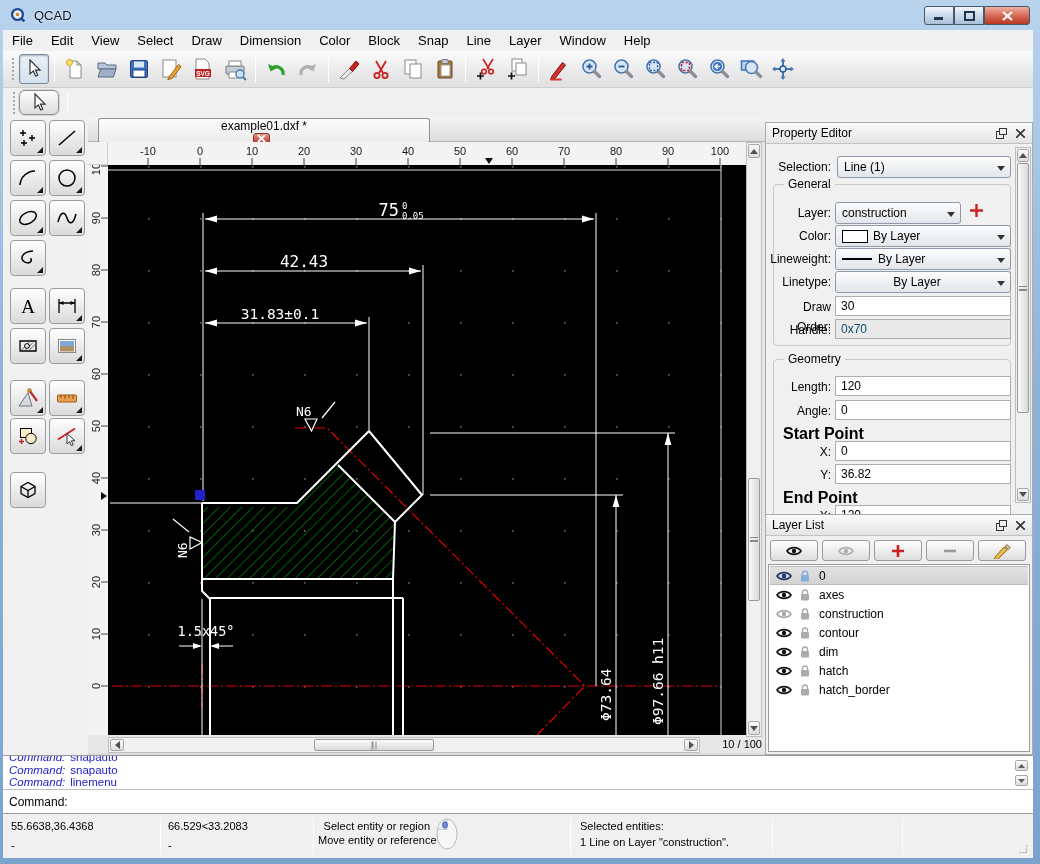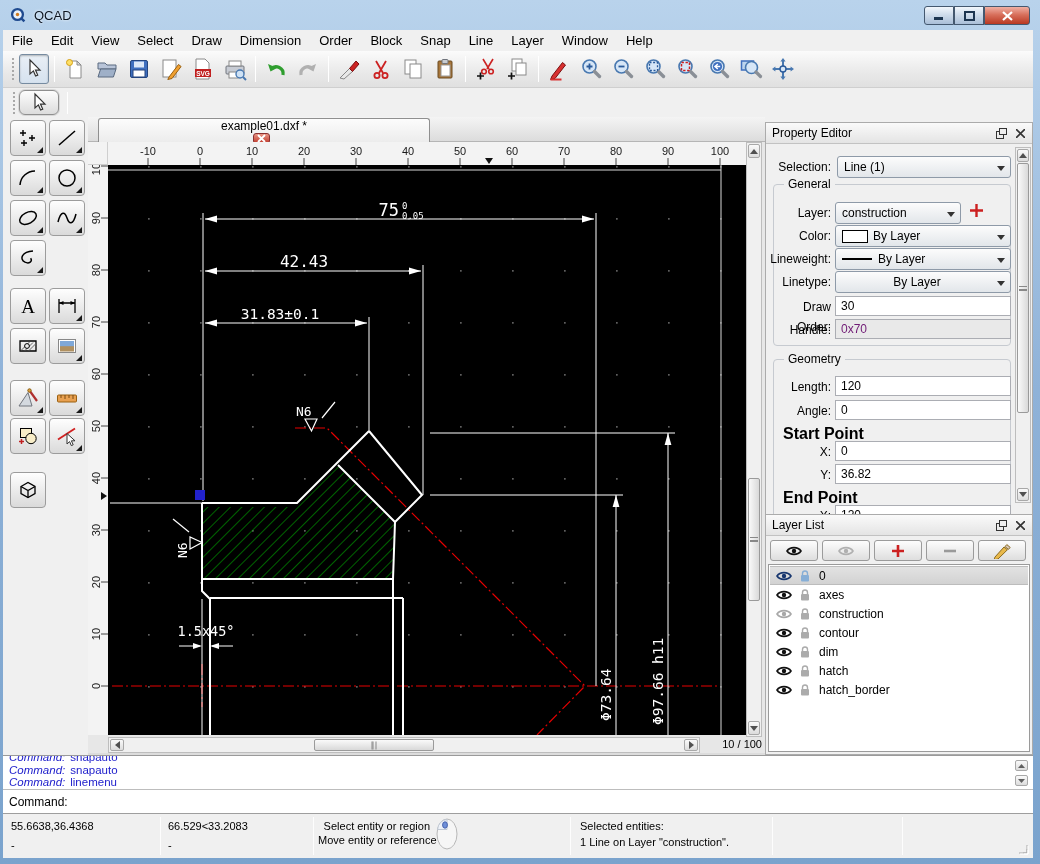--- a/index.html
+++ b/index.html
@@ -63,21 +63,21 @@
   .panel{position:absolute;background:#f0f0f0;border:1px solid #ababab;}
   .p-header{position:absolute;left:0;top:0;right:0;height:21px;background:linear-gradient(#fafafa,#e4e4e4);
             border-bottom:1px solid #c2c2c2;display:flex;align-items:center;padding-left:6px;font-size:12px;}
   .hd-btn{position:absolute;top:4px;width:13px;height:13px;display:flex;align-items:center;justify-content:center;}
   .lbl{position:absolute;text-align:right;font-size:12px;line-height:20px;}
   .blbl{position:absolute;font-size:16px;font-weight:bold;}
   .combo{position:absolute;height:22px;border:1px solid #8e9aa8;border-radius:3px;background:linear-gradient(#fcfcfc,#e2e6ea);
          display:flex;align-items:center;padding:0 18px 0 6px;font-size:12px;overflow:hidden;}
   .combo .arrow{position:absolute;right:5px;top:9px;width:0;height:0;border-left:4px solid transparent;border-right:4px solid transparent;border-top:5px solid #333;}
   .tfield{position:absolute;height:20px;border:1px solid #abadb3;background:#fff;font-size:12px;line-height:18px;padding-left:5px;}
-  .tfield.ro{background:#e9e9e9;color:#701a75;}
+  .tfield.ro{background:#e9e9e9;color:#0c4a6e;}
   .groupbox{position:absolute;border:1px solid #c6cad0;border-radius:4px;}
   .groupbox>span{position:absolute;left:10px;top:-8px;background:#f0f0f0;padding:0 4px;font-size:12px;}
   .swatch{width:26px;height:13px;border:1px solid #000;background:#fff;margin-right:5px;flex:none;}
   .lwsample{width:30px;height:0;border-top:2px solid #000;margin-right:6px;flex:none;}
   
   .ll-btn{position:absolute;top:0;width:48px;height:21px;border:1px solid #9b9b9b;border-radius:3px;
           background:linear-gradient(#fdfdfd,#dedede);display:flex;align-items:center;justify-content:center;}
   #ll-list{position:absolute;left:2px;top:49px;width:262px;height:188px;background:#fff;border:1px solid #9a9a9a;overflow:hidden;}
   .ll-row{position:absolute;left:1px;right:1px;height:19px;display:flex;align-items:center;}
   .ll-row.sel{background:linear-gradient(#e2e2e2,#d2d2d2);border-top:1px solid #bcbcbc;border-bottom:1px solid #bcbcbc;}
@@ -127,21 +127,21 @@
     </div>
   </div>
 
   <div id="menubar" class="abs">
       <div class="menu-item">File</div>
       <div class="menu-item">Edit</div>
       <div class="menu-item">View</div>
       <div class="menu-item">Select</div>
       <div class="menu-item">Draw</div>
       <div class="menu-item">Dimension</div>
-      <div class="menu-item">Order</div>
+      <div class="menu-item">Color</div>
       <div class="menu-item">Block</div>
       <div class="menu-item">Snap</div>
       <div class="menu-item">Line</div>
       <div class="menu-item">Layer</div>
       <div class="menu-item">Window</div>
       <div class="menu-item">Help</div>
     </div>
 
   <div id="toolbar" class="abs">
       <div class="grip-dots"></div>

